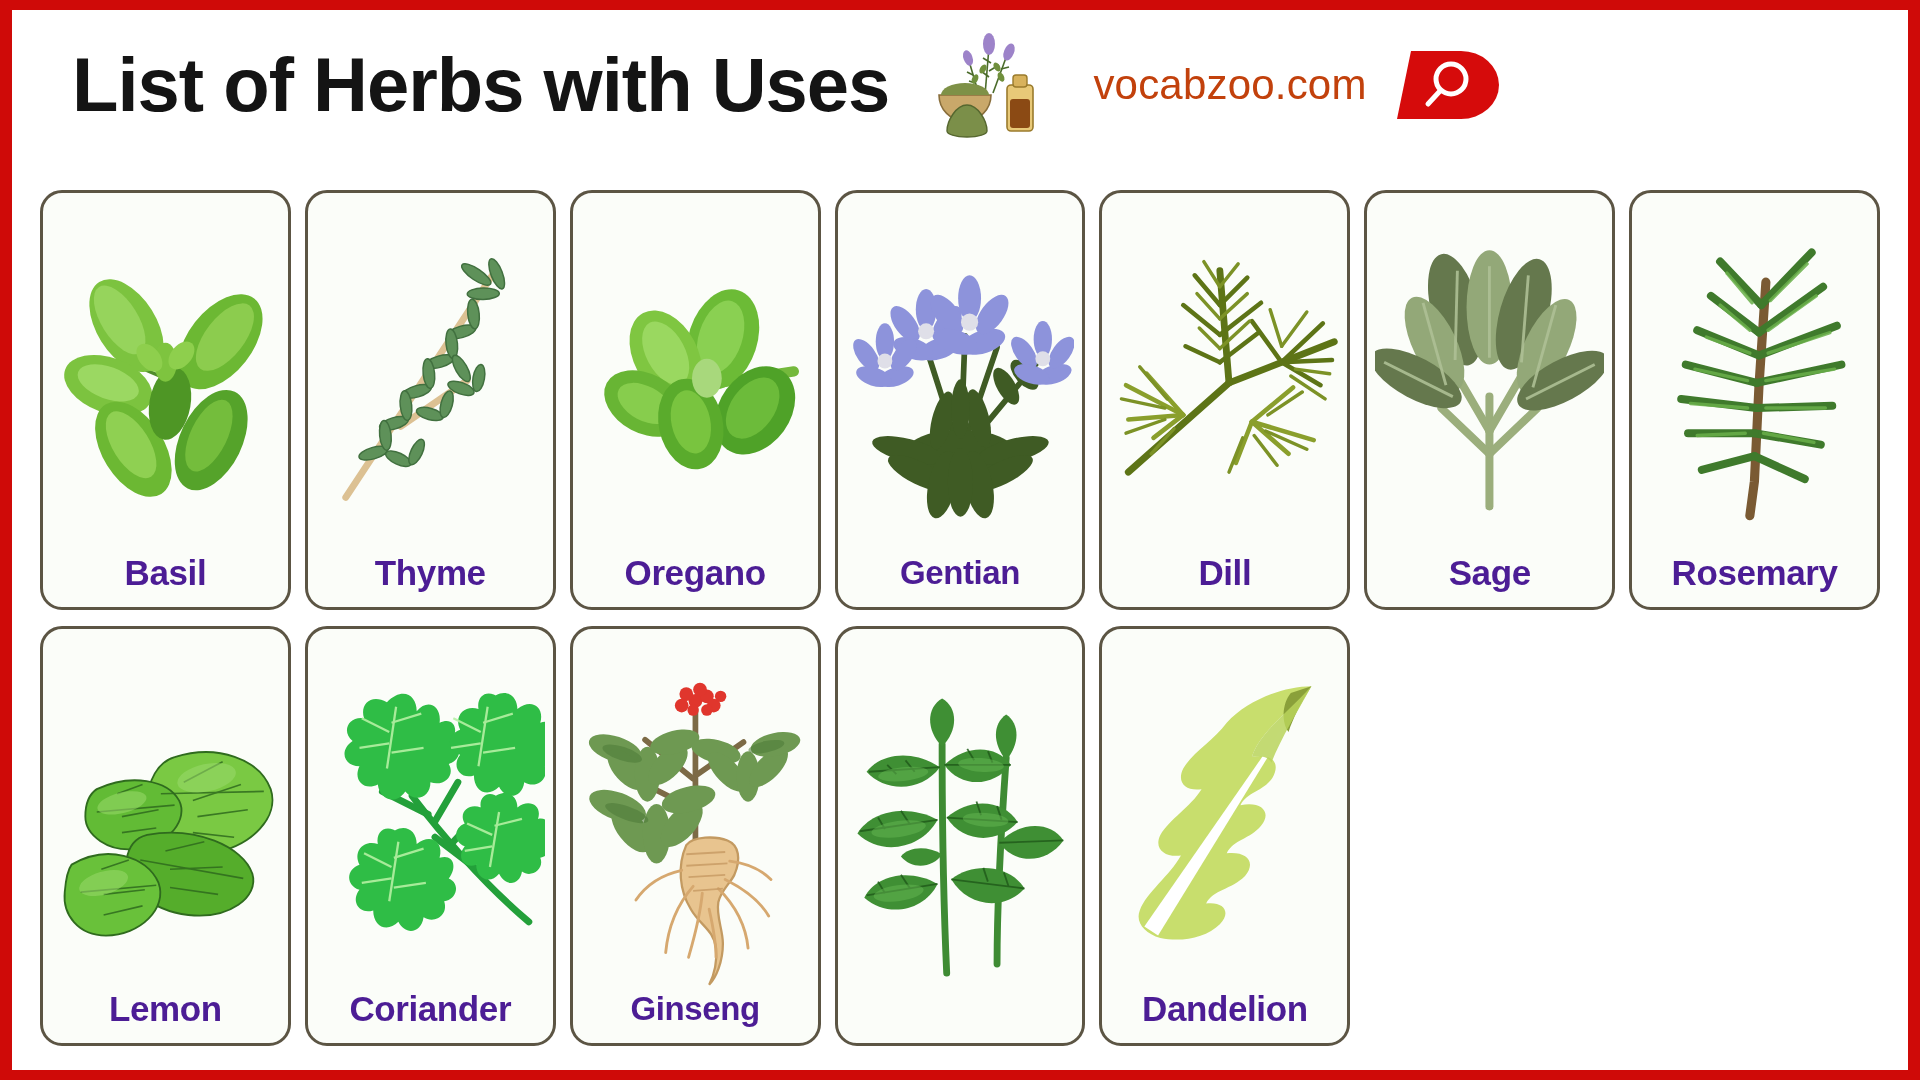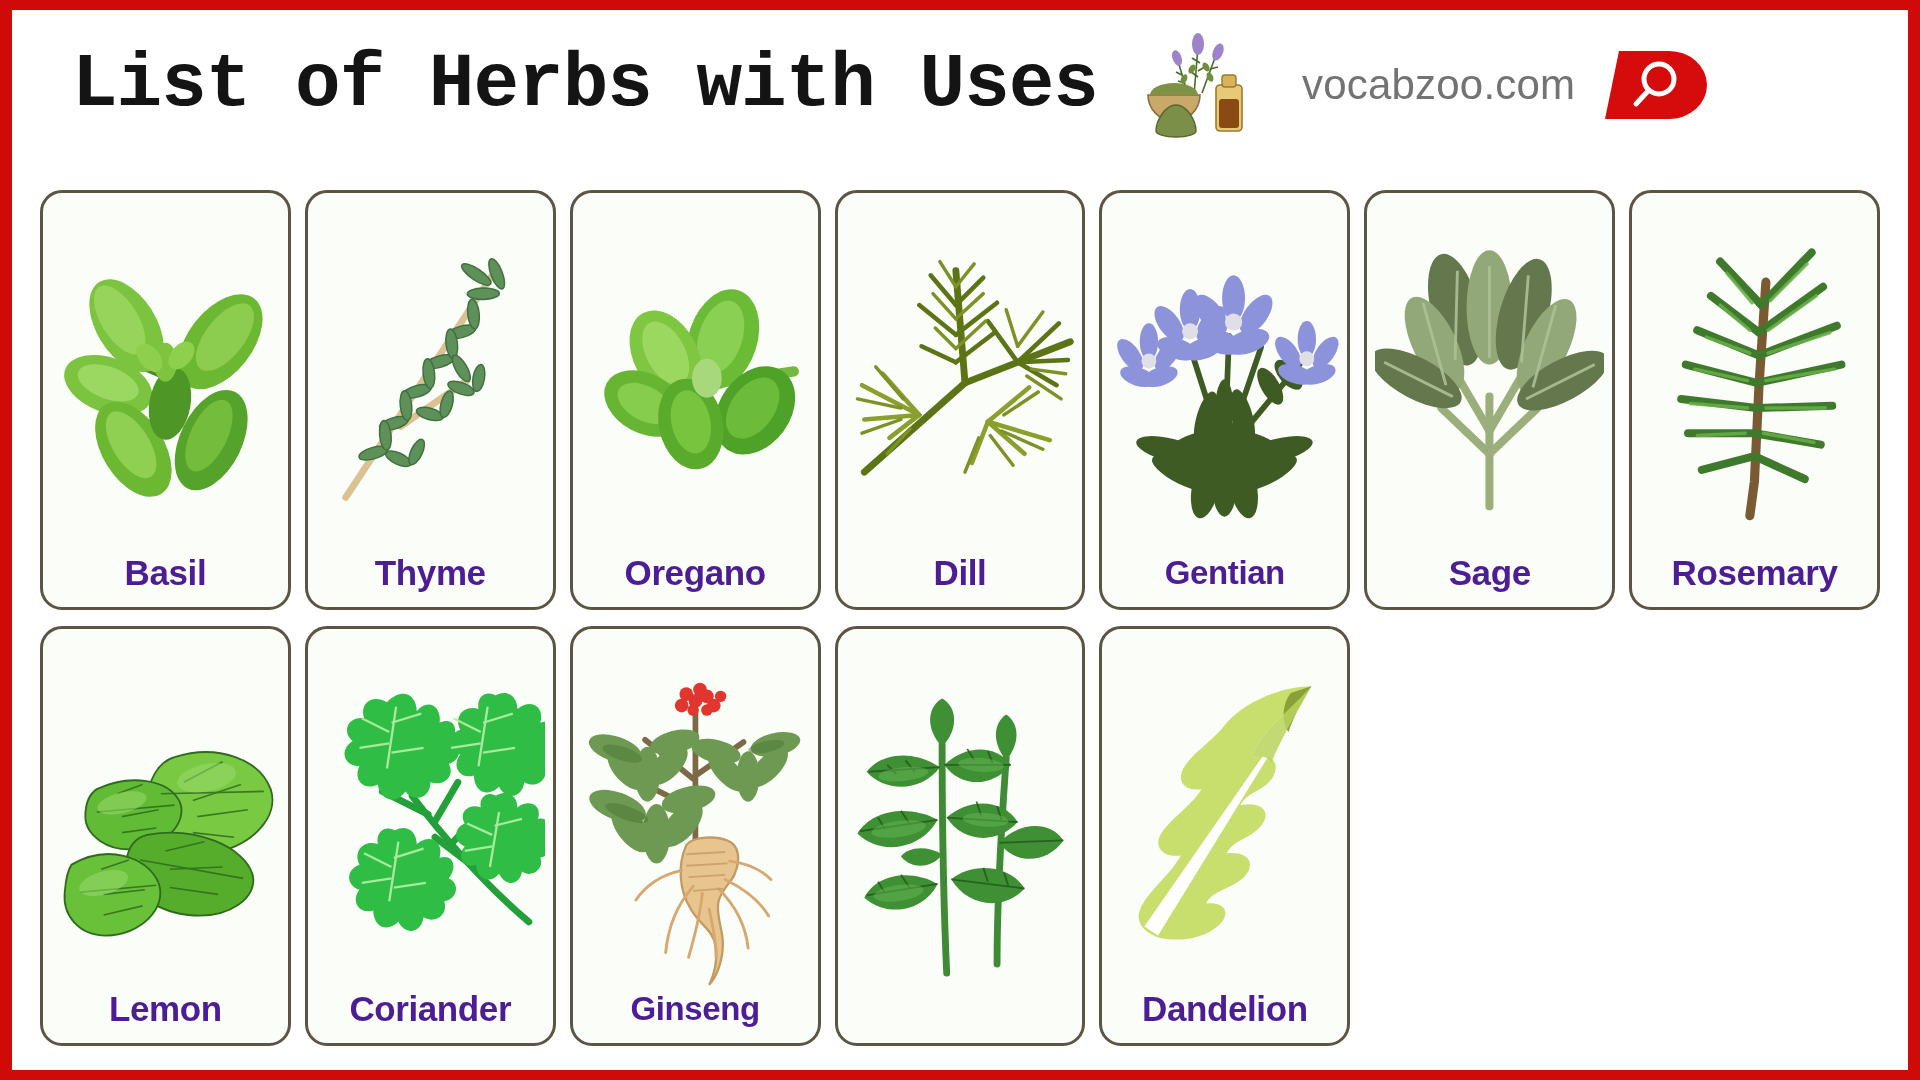--- a/index.html
+++ b/index.html
@@ -19,25 +19,24 @@
   
   .header {
     height:150px;
     display:flex; align-items:center;
     padding:0 0 0 60px;
   }
   .title {
     font-size:76px; font-weight:700; color:#141414;
     letter-spacing:-1px; white-space:nowrap;
     line-height:1;
-    font-family:Liberation Mono, monospace;
   }
   .header-art { width:130px; height:120px; margin-left:34px; flex:0 0 auto; }
   .site {
-    font-size:42px; color:#737373; margin-left:40px;
+    font-size:42px; color:#c2410c; margin-left:40px;
     white-space:nowrap; letter-spacing:0.2px;
   }
   .logo-badge { margin-left:28px; width:108px; height:84px; flex:0 0 auto; }
 
   
   .grid {
     position:absolute; left:28px; right:28px; top:180px; bottom:24px;
     display:grid;
     grid-template-columns:repeat(7, 1fr);
     grid-template-rows:1fr 1fr;
@@ -219,20 +218,93 @@
             <ellipse cx="150" cy="150" rx="19" ry="30" transform="rotate(36 150 150)" fill="#6cbb3a"></ellipse>
             <ellipse cx="96" cy="164" rx="28" ry="40" transform="rotate(-12 96 164)" fill="#5aab2c"></ellipse>
             <ellipse cx="96" cy="162" rx="17" ry="28" transform="rotate(-12 96 162)" fill="#79c43f"></ellipse>
             <ellipse cx="110" cy="124" rx="13" ry="17" fill="#a8d87c"></ellipse>
           </g>
         </svg>
       </div>
       <div class="label">Oregano</div>
     </div>
 
+    <div class="card tight">
+      <div class="art">
+        <svg viewBox="0 0 200 250">
+          <g stroke="#3f5b24" stroke-width="5" fill="none" stroke-linecap="round">
+            <path d="M100 190 L70 96"></path>
+              <path d="M100 190 L104 86"></path>
+              <path d="M100 190 L132 96"></path>
+              <path d="M100 190 L168 108"></path>
+          </g>
+          <g fill="#3f5b24">
+            <ellipse cx="100" cy="188" rx="48" ry="20"></ellipse>
+            <g>
+              <ellipse cx="54" cy="186" rx="32" ry="10" transform="rotate(14 54 186)"></ellipse>
+              <ellipse cx="146" cy="186" rx="32" ry="10" transform="rotate(-14 146 186)"></ellipse>
+              <ellipse cx="64" cy="206" rx="30" ry="10" transform="rotate(26 64 206)"></ellipse>
+              <ellipse cx="136" cy="206" rx="30" ry="10" transform="rotate(-26 136 206)"></ellipse>
+              <ellipse cx="84" cy="216" rx="12" ry="30" transform="rotate(12 84 216)"></ellipse>
+              <ellipse cx="116" cy="216" rx="12" ry="30" transform="rotate(-12 116 216)"></ellipse>
+              <ellipse cx="100" cy="214" rx="11" ry="30"></ellipse>
+              <ellipse cx="84" cy="160" rx="9" ry="26" transform="rotate(14 84 160)"></ellipse>
+              <ellipse cx="116" cy="158" rx="9" ry="26" transform="rotate(-14 116 158)"></ellipse>
+              <ellipse cx="100" cy="150" rx="8" ry="26"></ellipse>
+              <ellipse cx="140" cy="130" rx="8" ry="18" transform="rotate(-30 140 130)"></ellipse>
+              <ellipse cx="156" cy="120" rx="8" ry="16" transform="rotate(-42 156 120)"></ellipse>
+            </g>
+          </g>
+          <g>
+            <g transform="translate(70 82)">
+              <g fill="#8d93db">
+                <ellipse cx="0" cy="-19" rx="9" ry="18"></ellipse>
+                  <ellipse cx="18" cy="-6" rx="9" ry="18" transform="rotate(72)"></ellipse>
+                <ellipse cx="11" cy="16" rx="9" ry="18" transform="rotate(144)"></ellipse>
+                  <ellipse cx="-11" cy="16" rx="9" ry="18" transform="rotate(216)"></ellipse>
+                <ellipse cx="-18" cy="-6" rx="9" ry="18" transform="rotate(288)"></ellipse>
+              </g>
+              <circle cx="0" cy="0" r="7" fill="#dfdfe8"></circle>
+            </g>
+            <g transform="translate(108 74)">
+              <g fill="#8d93db">
+                <ellipse cx="0" cy="-21" rx="10" ry="20"></ellipse>
+                  <ellipse cx="20" cy="-6" rx="10" ry="20" transform="rotate(72)"></ellipse>
+                <ellipse cx="12" cy="17" rx="10" ry="20" transform="rotate(144)"></ellipse>
+                  <ellipse cx="-12" cy="17" rx="10" ry="20" transform="rotate(216)"></ellipse>
+                <ellipse cx="-20" cy="-6" rx="10" ry="20" transform="rotate(288)"></ellipse>
+              </g>
+              <circle cx="0" cy="0" r="7.5" fill="#dfdfe8"></circle>
+            </g>
+            <g transform="translate(34 108)">
+              <g fill="#8d93db">
+                <ellipse cx="0" cy="-17" rx="8" ry="16"></ellipse>
+                  <ellipse cx="16" cy="-5" rx="8" ry="16" transform="rotate(72)"></ellipse>
+                <ellipse cx="10" cy="14" rx="8" ry="16" transform="rotate(144)"></ellipse>
+                  <ellipse cx="-10" cy="14" rx="8" ry="16" transform="rotate(216)"></ellipse>
+                <ellipse cx="-16" cy="-5" rx="8" ry="16" transform="rotate(288)"></ellipse>
+              </g>
+              <circle cx="0" cy="0" r="6.5" fill="#dfdfe8"></circle>
+            </g>
+            <g transform="translate(172 106)">
+              <g fill="#8d93db">
+                <ellipse cx="0" cy="-17" rx="8" ry="16"></ellipse>
+                  <ellipse cx="16" cy="-5" rx="8" ry="16" transform="rotate(72)"></ellipse>
+                <ellipse cx="10" cy="14" rx="8" ry="16" transform="rotate(144)"></ellipse>
+                  <ellipse cx="-10" cy="14" rx="8" ry="16" transform="rotate(216)"></ellipse>
+                <ellipse cx="-16" cy="-5" rx="8" ry="16" transform="rotate(288)"></ellipse>
+              </g>
+              <circle cx="0" cy="0" r="6.5" fill="#dfdfe8"></circle>
+            </g>
+          </g>
+        </svg>
+      </div>
+      <div class="label">Gentian</div>
+    </div>
+
     <div class="card">
       <div class="art">
         <svg viewBox="0 0 200 250">
           <g fill="none" stroke-linecap="round">
             <g stroke="#5d7416" stroke-width="6">
               <path d="M16 206 L104 128"></path>
                 <path d="M104 128 L196 92"></path>
                 <path d="M104 128 L96 30"></path>
             </g>
             <g stroke="#5d7416" stroke-width="4">
@@ -274,93 +346,20 @@
                 <path d="M56 168 L36 190"></path>
               <path d="M116 176 L104 206"></path>
                 <path d="M126 174 L146 200"></path>
                 <path d="M136 170 L172 186"></path>
                 <path d="M138 156 L168 136"></path>
             </g>
           </g>
         </svg>
       </div>
       <div class="label">Dill</div>
-    </div>
-
-    <div class="card tight">
-      <div class="art">
-        <svg viewBox="0 0 200 250">
-          <g stroke="#3f5b24" stroke-width="5" fill="none" stroke-linecap="round">
-            <path d="M100 190 L70 96"></path>
-              <path d="M100 190 L104 86"></path>
-              <path d="M100 190 L132 96"></path>
-              <path d="M100 190 L168 108"></path>
-          </g>
-          <g fill="#3f5b24">
-            <ellipse cx="100" cy="188" rx="48" ry="20"></ellipse>
-            <g>
-              <ellipse cx="54" cy="186" rx="32" ry="10" transform="rotate(14 54 186)"></ellipse>
-              <ellipse cx="146" cy="186" rx="32" ry="10" transform="rotate(-14 146 186)"></ellipse>
-              <ellipse cx="64" cy="206" rx="30" ry="10" transform="rotate(26 64 206)"></ellipse>
-              <ellipse cx="136" cy="206" rx="30" ry="10" transform="rotate(-26 136 206)"></ellipse>
-              <ellipse cx="84" cy="216" rx="12" ry="30" transform="rotate(12 84 216)"></ellipse>
-              <ellipse cx="116" cy="216" rx="12" ry="30" transform="rotate(-12 116 216)"></ellipse>
-              <ellipse cx="100" cy="214" rx="11" ry="30"></ellipse>
-              <ellipse cx="84" cy="160" rx="9" ry="26" transform="rotate(14 84 160)"></ellipse>
-              <ellipse cx="116" cy="158" rx="9" ry="26" transform="rotate(-14 116 158)"></ellipse>
-              <ellipse cx="100" cy="150" rx="8" ry="26"></ellipse>
-              <ellipse cx="140" cy="130" rx="8" ry="18" transform="rotate(-30 140 130)"></ellipse>
-              <ellipse cx="156" cy="120" rx="8" ry="16" transform="rotate(-42 156 120)"></ellipse>
-            </g>
-          </g>
-          <g>
-            <g transform="translate(70 82)">
-              <g fill="#8d93db">
-                <ellipse cx="0" cy="-19" rx="9" ry="18"></ellipse>
-                  <ellipse cx="18" cy="-6" rx="9" ry="18" transform="rotate(72)"></ellipse>
-                <ellipse cx="11" cy="16" rx="9" ry="18" transform="rotate(144)"></ellipse>
-                  <ellipse cx="-11" cy="16" rx="9" ry="18" transform="rotate(216)"></ellipse>
-                <ellipse cx="-18" cy="-6" rx="9" ry="18" transform="rotate(288)"></ellipse>
-              </g>
-              <circle cx="0" cy="0" r="7" fill="#dfdfe8"></circle>
-            </g>
-            <g transform="translate(108 74)">
-              <g fill="#8d93db">
-                <ellipse cx="0" cy="-21" rx="10" ry="20"></ellipse>
-                  <ellipse cx="20" cy="-6" rx="10" ry="20" transform="rotate(72)"></ellipse>
-                <ellipse cx="12" cy="17" rx="10" ry="20" transform="rotate(144)"></ellipse>
-                  <ellipse cx="-12" cy="17" rx="10" ry="20" transform="rotate(216)"></ellipse>
-                <ellipse cx="-20" cy="-6" rx="10" ry="20" transform="rotate(288)"></ellipse>
-              </g>
-              <circle cx="0" cy="0" r="7.5" fill="#dfdfe8"></circle>
-            </g>
-            <g transform="translate(34 108)">
-              <g fill="#8d93db">
-                <ellipse cx="0" cy="-17" rx="8" ry="16"></ellipse>
-                  <ellipse cx="16" cy="-5" rx="8" ry="16" transform="rotate(72)"></ellipse>
-                <ellipse cx="10" cy="14" rx="8" ry="16" transform="rotate(144)"></ellipse>
-                  <ellipse cx="-10" cy="14" rx="8" ry="16" transform="rotate(216)"></ellipse>
-                <ellipse cx="-16" cy="-5" rx="8" ry="16" transform="rotate(288)"></ellipse>
-              </g>
-              <circle cx="0" cy="0" r="6.5" fill="#dfdfe8"></circle>
-            </g>
-            <g transform="translate(172 106)">
-              <g fill="#8d93db">
-                <ellipse cx="0" cy="-17" rx="8" ry="16"></ellipse>
-                  <ellipse cx="16" cy="-5" rx="8" ry="16" transform="rotate(72)"></ellipse>
-                <ellipse cx="10" cy="14" rx="8" ry="16" transform="rotate(144)"></ellipse>
-                  <ellipse cx="-10" cy="14" rx="8" ry="16" transform="rotate(216)"></ellipse>
-                <ellipse cx="-16" cy="-5" rx="8" ry="16" transform="rotate(288)"></ellipse>
-              </g>
-              <circle cx="0" cy="0" r="6.5" fill="#dfdfe8"></circle>
-            </g>
-          </g>
-        </svg>
-      </div>
-      <div class="label">Gentian</div>
     </div>
 
     <div class="card">
       <div class="art">
         <svg viewBox="0 0 200 250">
           <g stroke="#9bae7c" stroke-width="7" fill="none" stroke-linecap="round">
             <path d="M100 236 L100 140"></path>
               <path d="M100 170 L72 122"></path>
               <path d="M100 170 L128 122"></path>
             <path d="M100 190 L58 150"></path>

